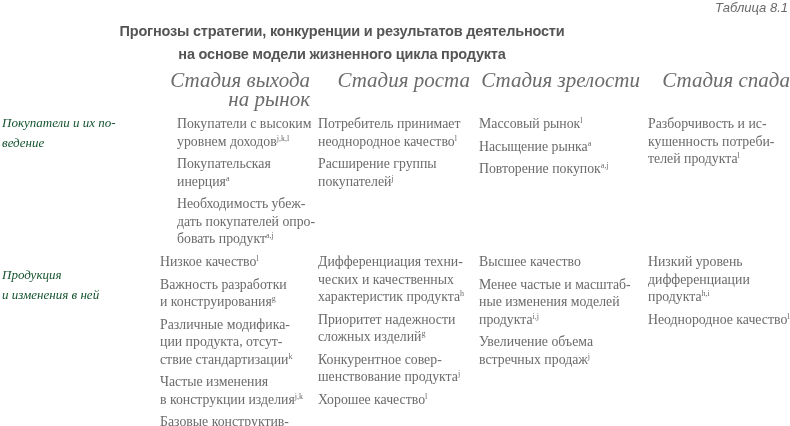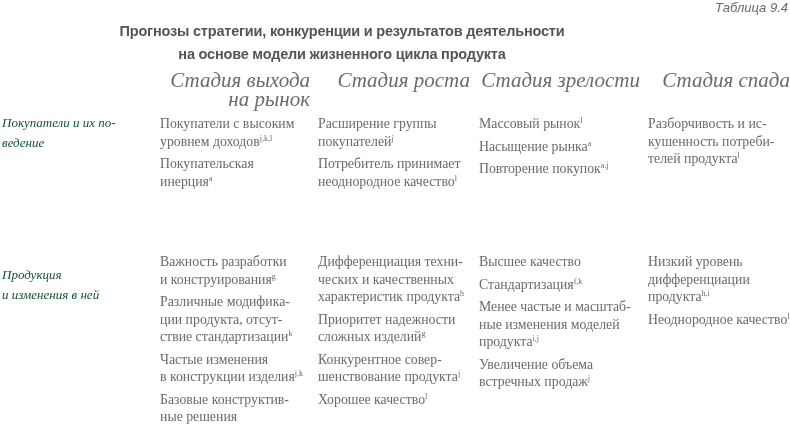--- a/index.html
+++ b/index.html
@@ -34,21 +34,21 @@
     .cell {
       position: absolute;
       font-size: 13.8px; line-height: 17.5px; color: #6a6a6a;
     }
     .item { margin-bottom: 5px; white-space: pre-line; }
     .item sup { font-size: 8px; line-height: 0; vertical-align: 5px; }
   </style>
 </head>
 <body>
 
-<div class="table-label">Таблица 9.4</div>
+<div class="table-label">Таблица 8.1</div>
 
 <div class="title">
   <div>Прогнозы стратегии, конкуренции и результатов деятельности</div>
   <div>на основе модели жизненного цикла продукта</div>
 </div>
 
 <div class="col-header" style="left:150px;width:160px;">
   <div>Стадия выхода</div>
   <div>на рынок</div>
 </div>
@@ -57,46 +57,50 @@
 </div>
 <div class="col-header" style="left:470px;width:170px;">
   <div>Стадия зрелости</div>
 </div>
 <div class="col-header" style="left:632px;width:158px;">
   <div>Стадия спада</div>
 </div>
 
 <div class="row-label" style="top:113px;white-space:pre-line;">Покупатели и их по-
 ведение</div>
-<div class="cell" style="left:160px;top:115px;width:150px;">
+<div class="cell" style="left:177px;top:115px;width:150px;">
     <div class="item"><span>Покупатели с высоким
 уровнем доходов</span><sup>j,k,l</sup></div>
     <div class="item"><span>Покупательская
 инерция</span><sup>a</sup></div>
+    <div class="item"><span>Необходимость убеж-
+дать покупателей опро-
+бовать продукт</span><sup>a,j</sup></div>
   </div>
 <div class="cell" style="left:318px;top:115px;width:155px;">
+    <div class="item"><span>Потребитель принимает
+неоднородное качество</span><sup>l</sup></div>
     <div class="item"><span>Расширение группы
 покупателей</span><sup>j</sup></div>
-    <div class="item"><span>Потребитель принимает
-неоднородное качество</span><sup>l</sup></div>
   </div>
 <div class="cell" style="left:479px;top:115px;width:160px;">
     <div class="item"><span>Массовый рынок</span><sup>l</sup></div>
     <div class="item"><span>Насыщение рынка</span><sup>a</sup></div>
     <div class="item"><span>Повторение покупок</span><sup>a,j</sup></div>
   </div>
 <div class="cell" style="left:648px;top:115px;width:142px;">
     <div class="item"><span>Разборчивость и ис-
 кушенность потреби-
 телей продукта</span><sup>l</sup></div>
   </div>
 
 <div class="row-label" style="top:265px;white-space:pre-line;">Продукция
 и изменения в ней</div>
 <div class="cell" style="left:160px;top:253px;width:150px;">
+    <div class="item"><span>Низкое качество</span><sup>l</sup></div>
     <div class="item"><span>Важность разработки
 и конструирования</span><sup>g</sup></div>
     <div class="item"><span>Различные модифика-
 ции продукта, отсут-
 ствие стандартизации</span><sup>k</sup></div>
     <div class="item"><span>Частые изменения
 в конструкции изделия</span><sup>j,k</sup></div>
     <div class="item"><span>Базовые конструктив-
 ные решения</span></div>
   </div>
@@ -105,21 +109,20 @@
 ческих и качественных
 характеристик продукта</span><sup>h</sup></div>
     <div class="item"><span>Приоритет надежности
 сложных изделий</span><sup>g</sup></div>
     <div class="item"><span>Конкурентное совер-
 шенствование продукта</span><sup>j</sup></div>
     <div class="item"><span>Хорошее качество</span><sup>l</sup></div>
   </div>
 <div class="cell" style="left:479px;top:253px;width:160px;">
     <div class="item"><span>Высшее качество</span></div>
-    <div class="item"><span>Стандартизация</span><sup>f,k</sup></div>
     <div class="item"><span>Менее частые и масштаб-
 ные изменения моделей
 продукта</span><sup>i,j</sup></div>
     <div class="item"><span>Увеличение объема
 встречных продаж</span><sup>j</sup></div>
   </div>
 <div class="cell" style="left:648px;top:253px;width:142px;">
     <div class="item"><span>Низкий уровень
 дифференциации
 продукта</span><sup>h,i</sup></div>

